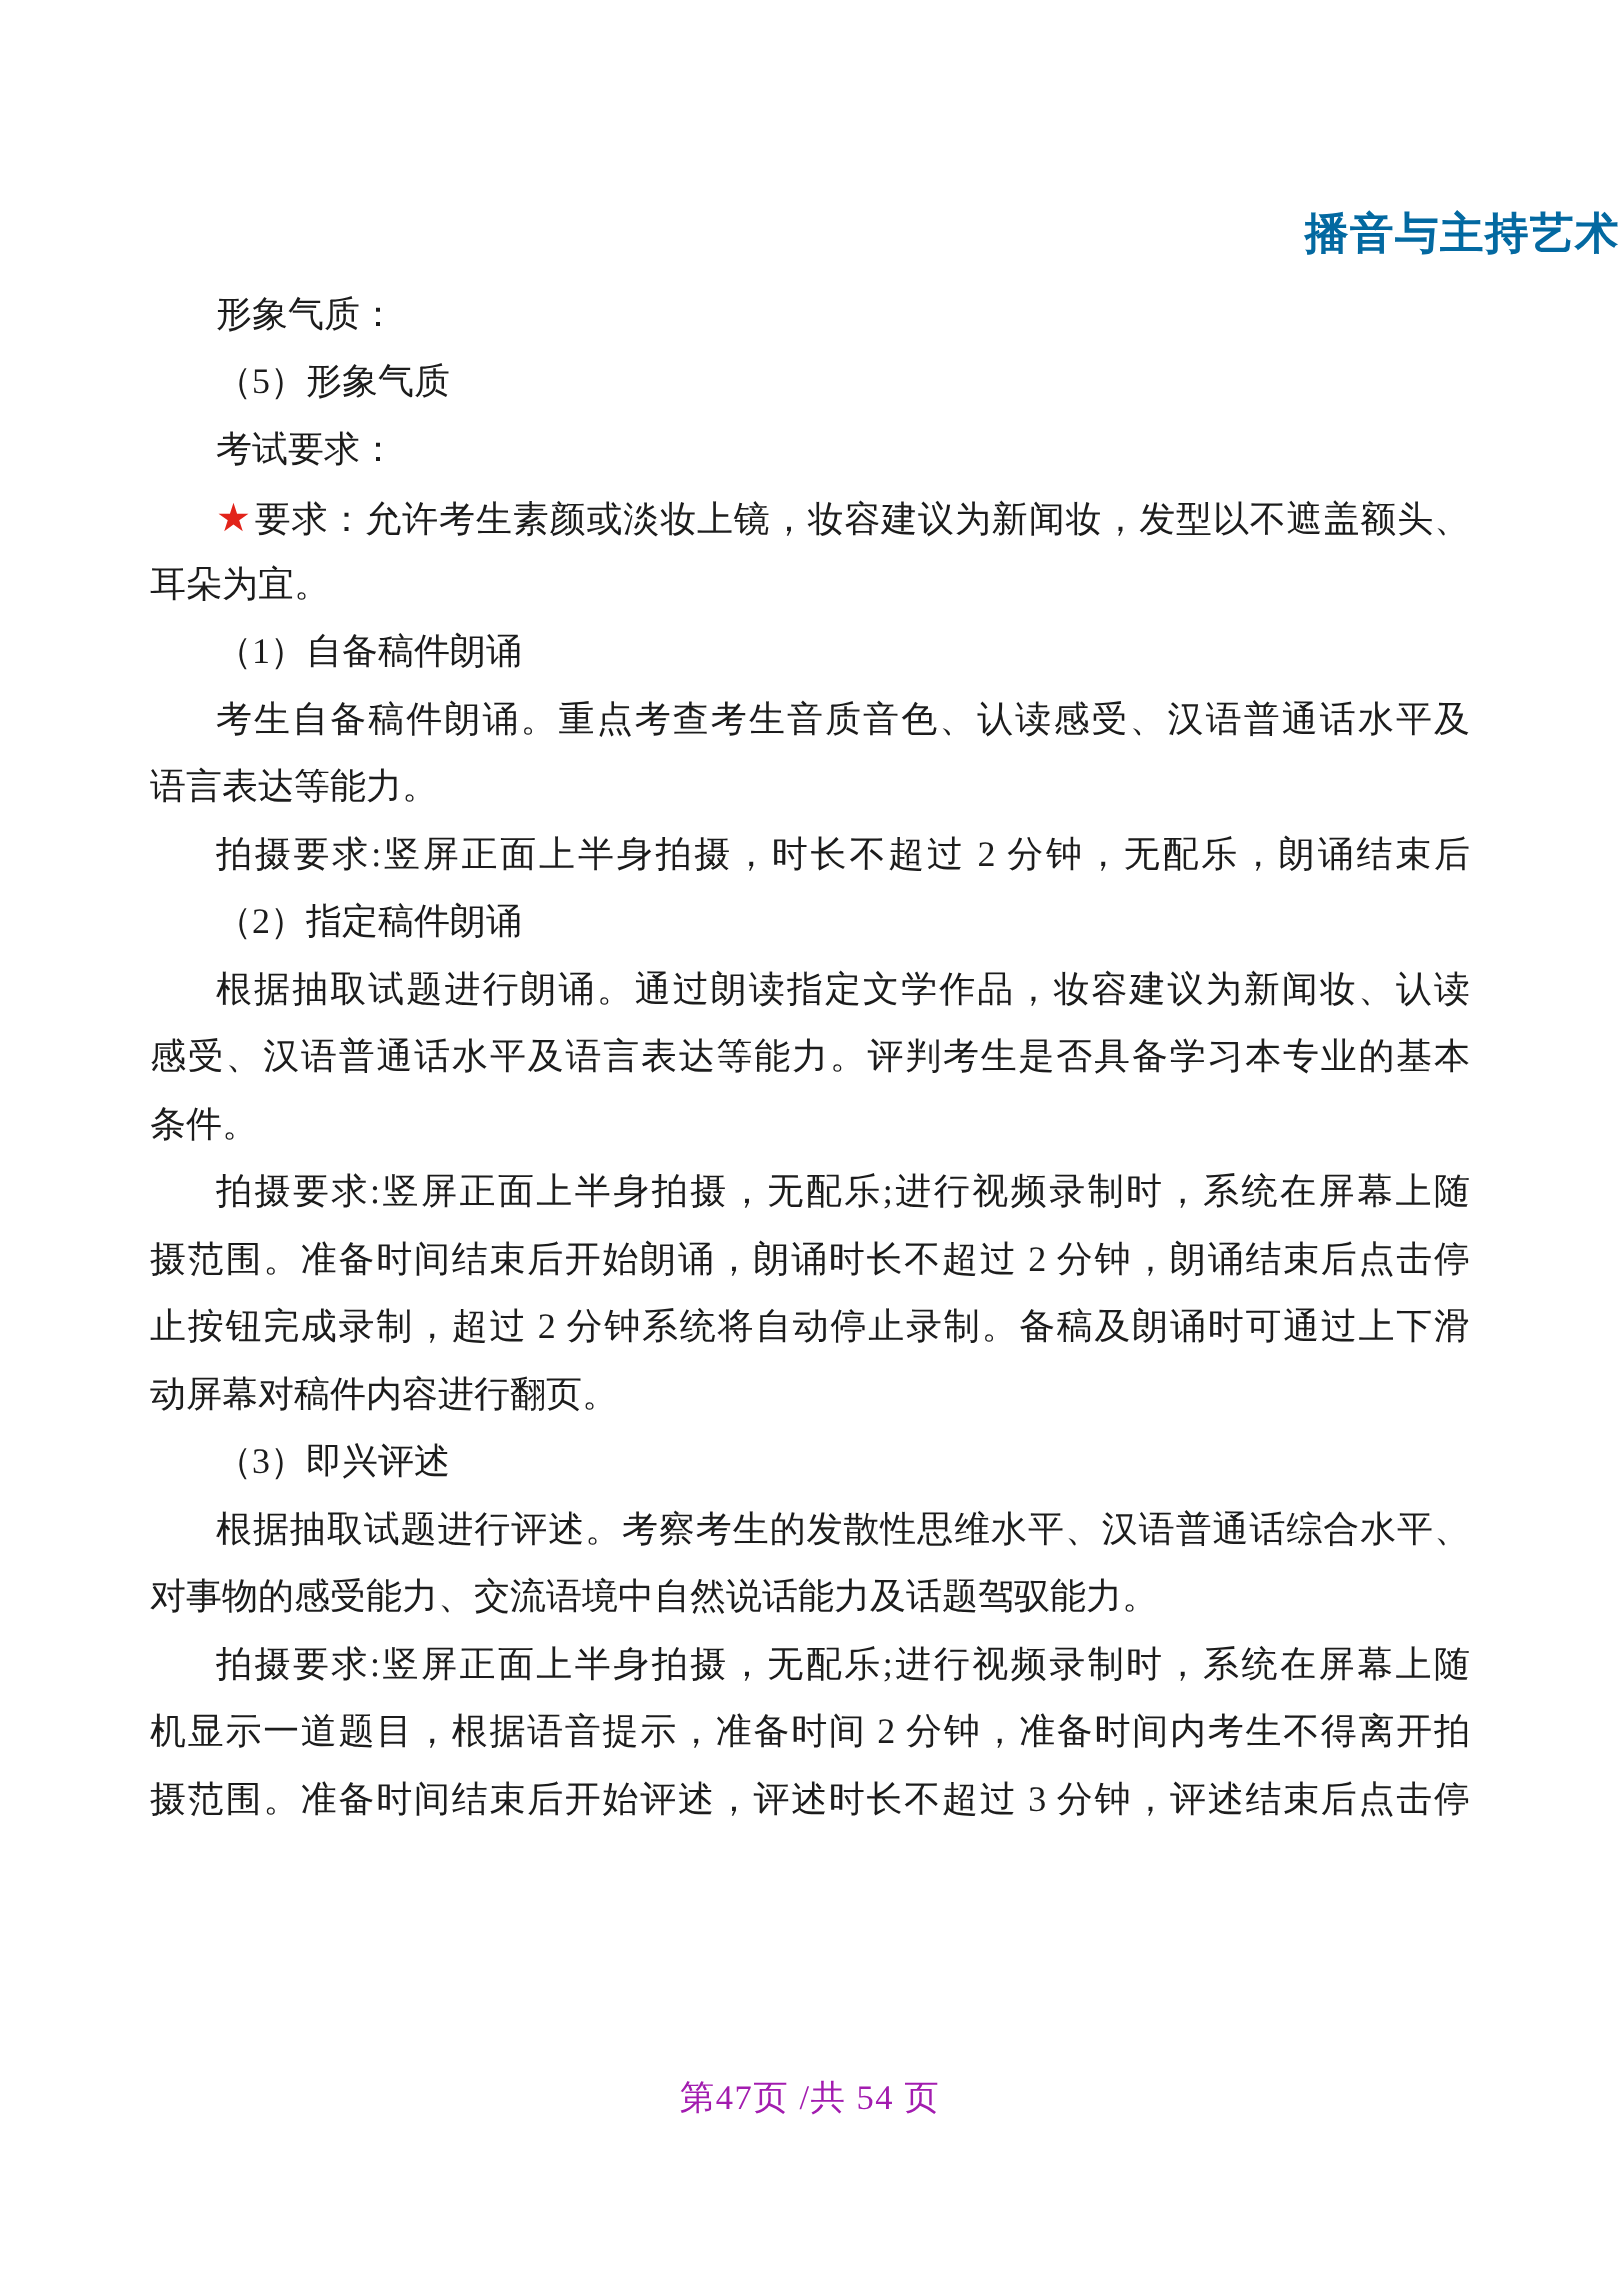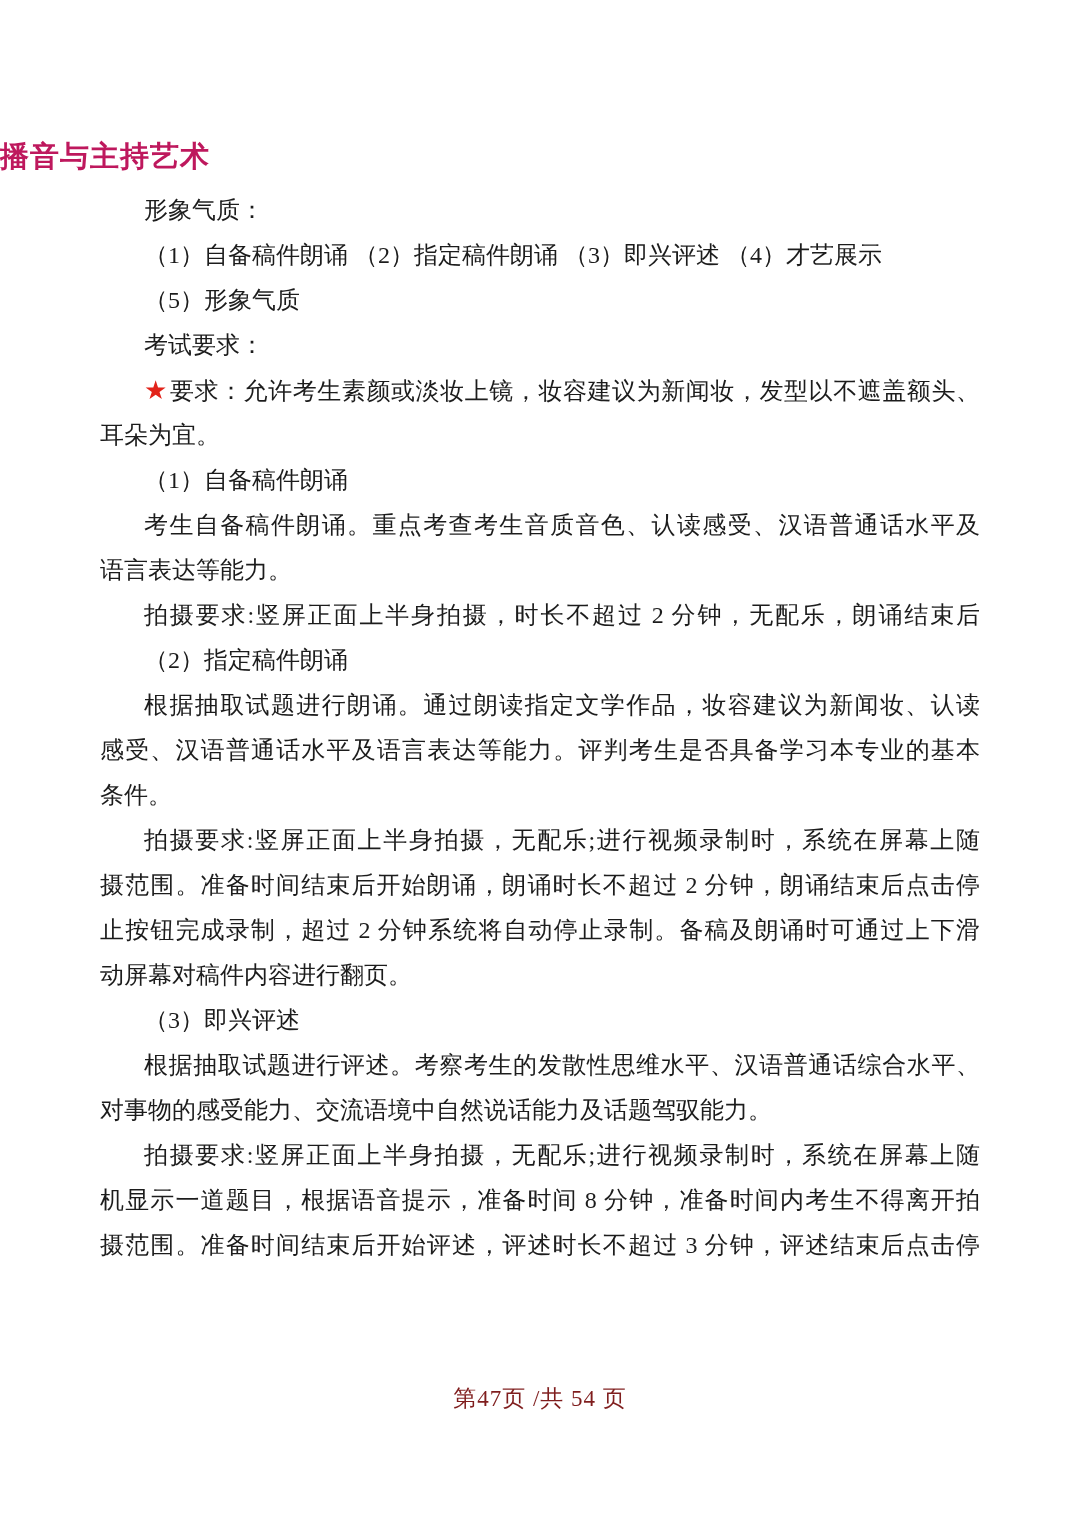--- a/index.html
+++ b/index.html
@@ -10,26 +10,26 @@
     position: relative;
     width: 1080px;
     height: 1527px;
     background: #ffffff;
     color: #1c1c1c;
     overflow: hidden;
   }
 
   .doc-title {
     padding-top: 140px;
-    text-align: left;
+    text-align: right;
     font-size: 29px;
     font-weight: 700;
     line-height: 32px;
     letter-spacing: 1px;
-    color: #be185d;
+    color: #0369a1;
   }
 
   .doc-body {
     margin-top: 16px;
     padding: 0 100px;
     font-size: 24px;
     color: #1c1c1c;
   }
 
   .line {
@@ -48,51 +48,50 @@
     margin-right: 2px;
   }
 
   .doc-footer {
     position: absolute;
     left: 0;
     top: 1383px;
     width: 100%;
     text-align: center;
     font-size: 23px;
-    color: #7f1d1d;
+    color: #a21caf;
     letter-spacing: 1px;
   }
 </style>
 </head>
 <body>
 
 <div class="page">
   <h1 class="doc-title">播音与主持艺术</h1>
 
   <main class="doc-body">
       <div class="line indent">形象气质：</div>
-      <div class="line indent">（1）自备稿件朗诵 （2）指定稿件朗诵 （3）即兴评述 （4）才艺展示</div>
       <div class="line indent">（5）形象气质</div>
       <div class="line indent">考试要求：</div>
       <div class="line indent fill"><span class="star" style="color: rgb(226, 35, 26);">★</span>要求：允许考生素颜或淡妆上镜，妆容建议为新闻妆，发型以不遮盖额头、</div>
       <div class="line">耳朵为宜。</div>
       <div class="line indent">（1）自备稿件朗诵</div>
       <div class="line indent fill">考生自备稿件朗诵。重点考查考生音质音色、认读感受、汉语普通话水平及</div>
       <div class="line">语言表达等能力。</div>
       <div class="line indent fill">拍摄要求:竖屏正面上半身拍摄，时长不超过 2 分钟，无配乐，朗诵结束后</div>
       <div class="line indent">（2）指定稿件朗诵</div>
       <div class="line indent fill">根据抽取试题进行朗诵。通过朗读指定文学作品，妆容建议为新闻妆、认读</div>
       <div class="line fill">感受、汉语普通话水平及语言表达等能力。评判考生是否具备学习本专业的基本</div>
       <div class="line">条件。</div>
       <div class="line indent fill">拍摄要求:竖屏正面上半身拍摄，无配乐;进行视频录制时，系统在屏幕上随</div>
       <div class="line fill">摄范围。准备时间结束后开始朗诵，朗诵时长不超过 2 分钟，朗诵结束后点击停</div>
       <div class="line fill">止按钮完成录制，超过 2 分钟系统将自动停止录制。备稿及朗诵时可通过上下滑</div>
       <div class="line">动屏幕对稿件内容进行翻页。</div>
       <div class="line indent">（3）即兴评述</div>
       <div class="line indent fill">根据抽取试题进行评述。考察考生的发散性思维水平、汉语普通话综合水平、</div>
       <div class="line">对事物的感受能力、交流语境中自然说话能力及话题驾驭能力。</div>
       <div class="line indent fill">拍摄要求:竖屏正面上半身拍摄，无配乐;进行视频录制时，系统在屏幕上随</div>
-      <div class="line fill">机显示一道题目，根据语音提示，准备时间 8 分钟，准备时间内考生不得离开拍</div>
+      <div class="line fill">机显示一道题目，根据语音提示，准备时间 2 分钟，准备时间内考生不得离开拍</div>
       <div class="line fill">摄范围。准备时间结束后开始评述，评述时长不超过 3 分钟，评述结束后点击停</div>
     </main>
 
   <div class="doc-footer">第47页 /共 54 页</div>
 </div>
 
 </body></html>

